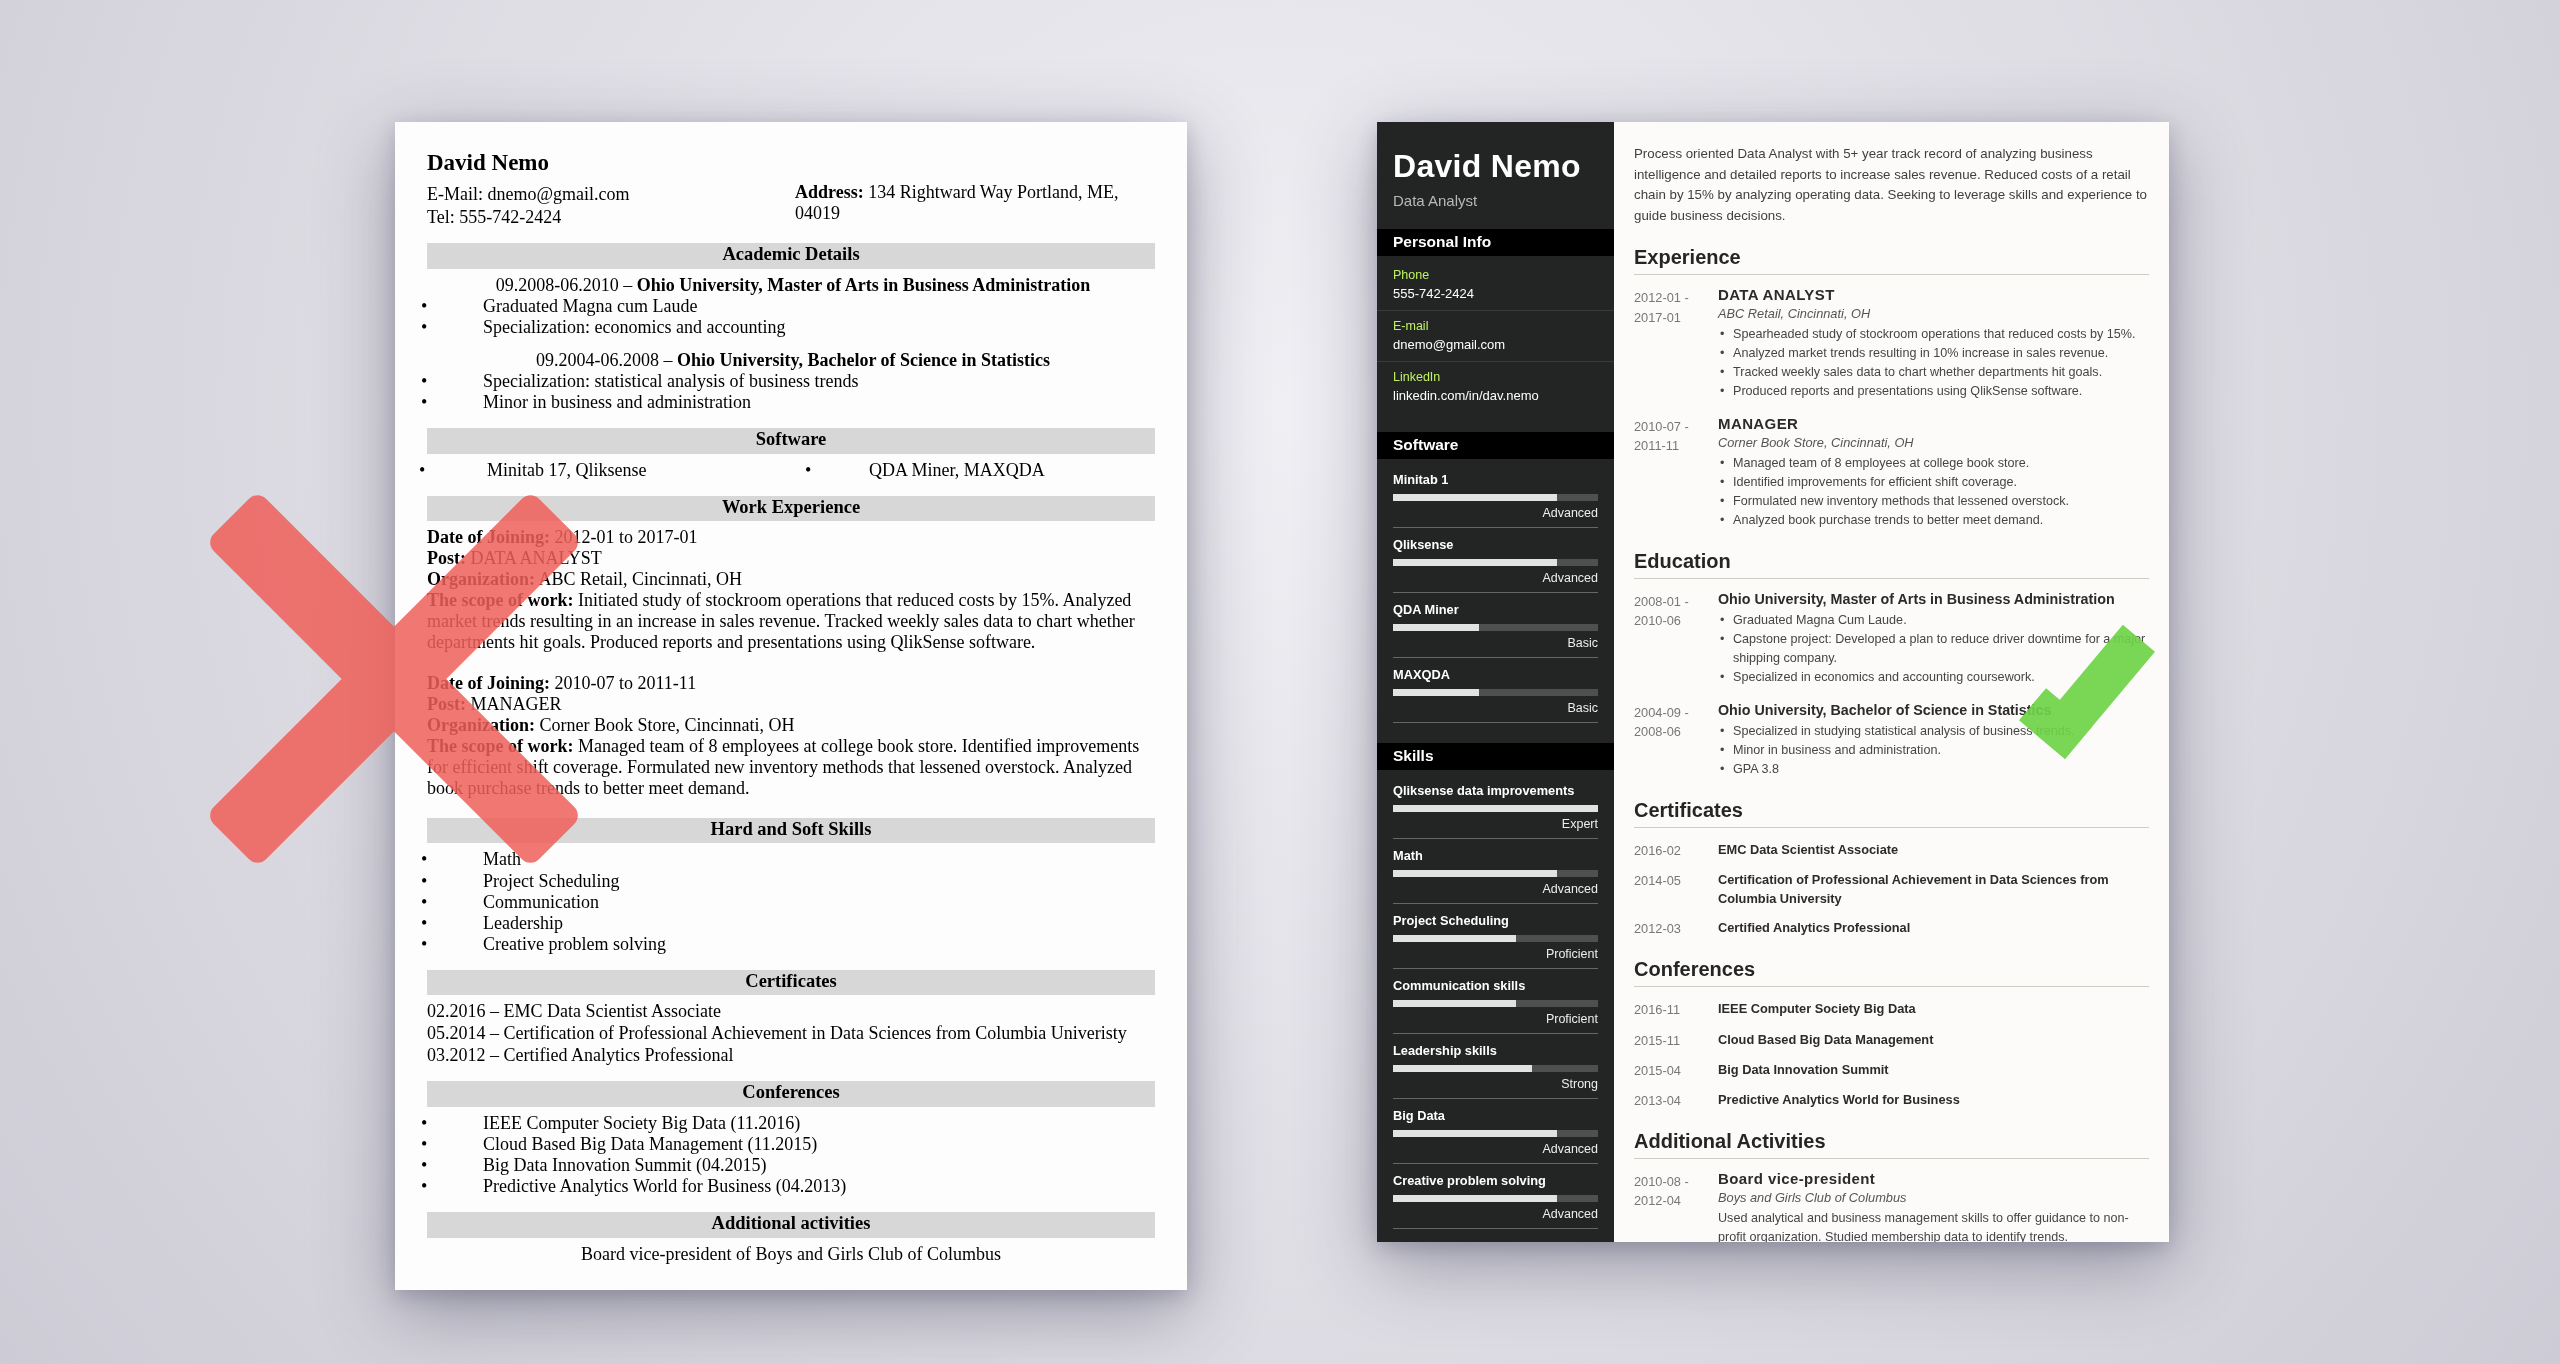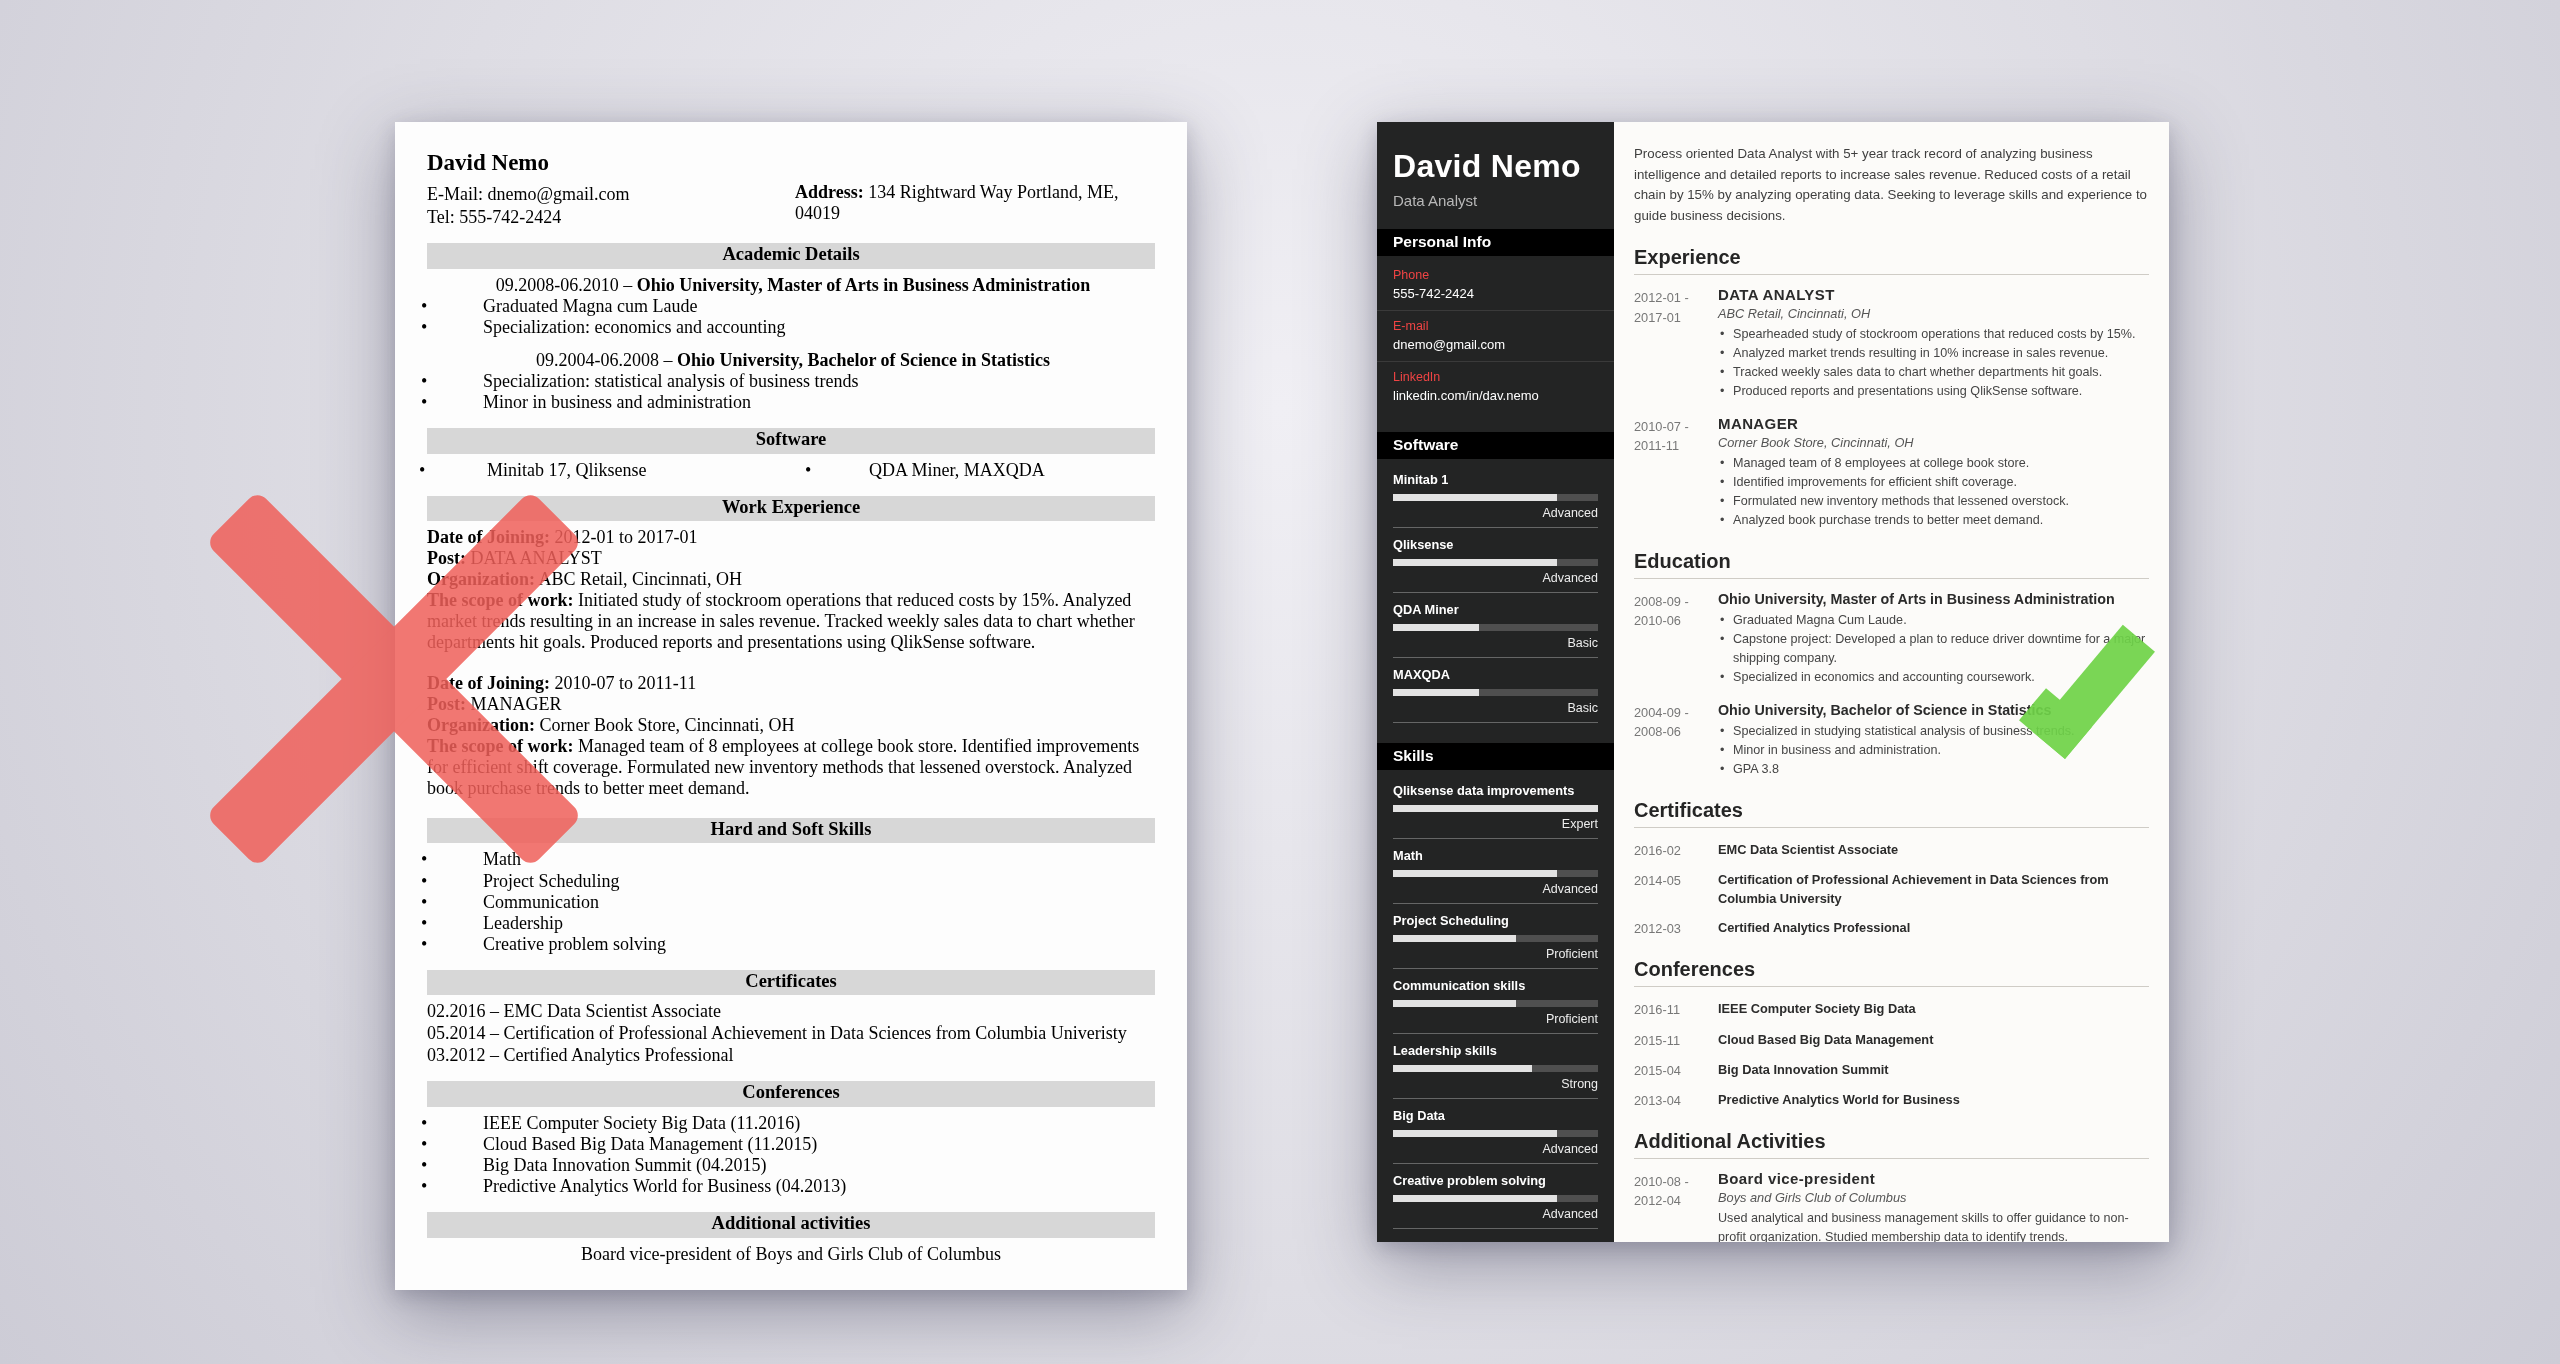--- a/index.html
+++ b/index.html
@@ -61,21 +61,21 @@
   .sb-pad { padding: 0 16px; }
   .sb-name { font-size: 32px; font-weight: bold; letter-spacing: .3px; }
   .sb-title { font-size: 15px; color: #b8b8b8; margin-top: 7px; }
   .sb-band {
     background: #000; font-weight: bold; font-size: 15.5px;
     padding: 4px 16px 5px; margin-top: 20px;
   }
   .sb-band + div { padding-top: 4px; }
   .sb-info { padding: 8px 16px 9px; border-bottom: 1px solid #3a3a3a; }
   .sb-info:last-child { border-bottom: none; }
-  .sb-label { color: #ef4444; font-size: 12.5px; margin-bottom: 4px; }
+  .sb-label { color: #bef264; font-size: 12.5px; margin-bottom: 4px; }
   .sb-value { color: #fff; font-size: 13px; }
   .sb-skill { padding: 9px 16px 0; }
   .sb-skill-name { font-weight: bold; font-size: 12.8px; }
   .sb-bar { height: 7px; background: #4f4f4f; margin-top: 7px; }
   .sb-bar-fill { height: 100%; background: #e2e2e2; }
   .sb-level {
     text-align: right; font-size: 12.5px; color: #ededed;
     margin-top: 5px; padding-bottom: 7px;
     border-bottom: 1px solid rgba(255,255,255,.3);
   }
@@ -370,21 +370,21 @@
   <li>Analyzed book purchase trends to better meet demand.</li>
 </ul>
     </div>
   </div>
 </div>
 
     <h2 class="m-header">Education</h2>
     <div>
   <div class="m-entry">
     <div class="m-dates">
-      <div>2008-09 -</div>
+      <div>2008-01 -</div>
       <div>2010-06</div>
     </div>
     <div class="m-body">
       <div class="m-degree">Ohio University, Master of Arts in Business Administration</div>
       <ul class="m-ul">
   <li>Graduated Magna Cum Laude.</li>
 
   <li>Capstone project: Developed a plan to reduce driver downtime for a major shipping company.</li>
 
   <li>Specialized in economics and accounting coursework.</li>

